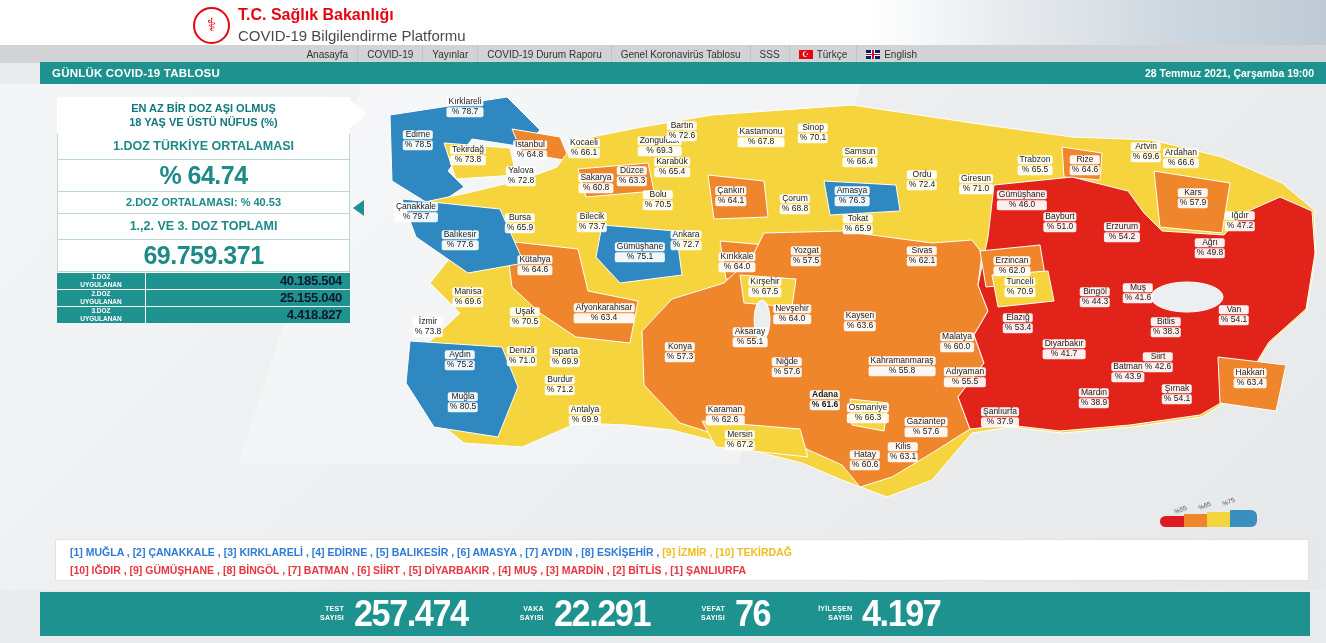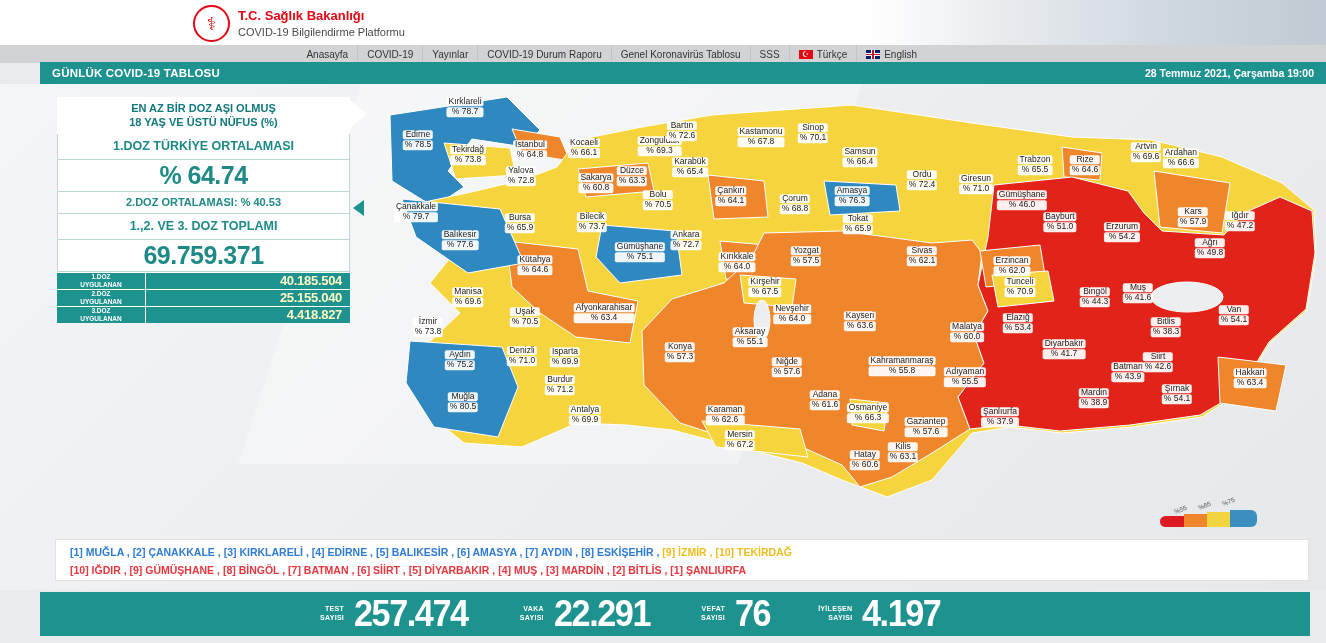--- a/index.html
+++ b/index.html
@@ -5,22 +5,22 @@
   html,body{margin:0;padding:0;}
   body{width:1326px;height:643px;position:relative;overflow:hidden;
        font-family:"Liberation Sans",sans-serif;background:#e9ebed;}
   
   .hdr{position:absolute;left:0;top:0;width:1326px;height:45px;background:#fff;}
   .hdr-photo{position:absolute;right:0;top:0;width:460px;height:45px;
      background:linear-gradient(90deg,#ffffff 0%,#e8ebee 30%,#ccd6de 70%,#bfcad4 100%);}
   .logo-wrap{position:absolute;left:193px;top:5px;display:flex;align-items:center;gap:8px;}
   .emblem{width:33px;height:33px;border-radius:50%;border:2px solid #e30613;display:flex;
      align-items:center;justify-content:center;color:#e30613;font-size:18px;background:#fff;}
-  .logo-t1{color:#e30613;font-weight:bold;font-size:13px;line-height:1.3;}
-  .logo-t2{color:#4a4a4a;font-size:11px;line-height:1.3;}
+  .logo-t1{color:#e30613;font-weight:bold;font-size:16px;line-height:1.3;}
+  .logo-t2{color:#4a4a4a;font-size:15px;line-height:1.3;}
   
   .nav{position:absolute;left:0;top:45px;width:1326px;height:18px;background:#d2d3d5;
        display:flex;align-items:center;justify-content:flex-end;padding-right:400px;box-sizing:border-box;}
   .nav-item{display:flex;align-items:center;gap:4px;padding:0 9px;font-size:10px;color:#333;
        height:18px;border-left:1px solid #c3c4c6;cursor:pointer;}
   .nav-item:first-child{border-left:none;}
   .flag{width:14px;height:9px;display:inline-block;}
   .flag.tr{background:#e30613;color:#fff;font-size:8px;line-height:9px;text-align:center;}
   .flag.en{background:
      linear-gradient(0deg,transparent 40%,#c8102e 40%,#c8102e 60%,transparent 60%),
@@ -46,21 +46,21 @@
        border-top:14px solid transparent;border-bottom:14px solid transparent;}
   .vbox{background:#fff;border:1px solid #bcd8d6;margin-top:-1px;text-align:center;
        color:#1d8a87;display:flex;align-items:center;justify-content:center;}
   .vbox.lbl{height:25px;font-size:12.5px;font-weight:bold;}
   .vbox.big{height:31px;font-size:25px;font-weight:bold;letter-spacing:-.5px;}
   .vbox.sub{height:21px;font-size:11px;font-weight:bold;}
   .ap-row{display:flex;background:#1d928f;border-top:1px solid #fff;height:16px;}
   .ap-label{width:88px;border-right:1px solid #fff;color:#fff;font-size:6.5px;font-weight:bold;
        text-align:center;display:flex;align-items:center;justify-content:center;
        white-space:pre-line;line-height:1.15;}
-  .ap-value{flex:1;color:#fef9c3;font-size:13px;font-weight:bold;text-align:right;
+  .ap-value{flex:1;color:#0f172a;font-size:13px;font-weight:bold;text-align:right;
        padding-right:8px;display:flex;align-items:center;justify-content:flex-end;
        letter-spacing:-.3px;}
   .teal-arrow{position:absolute;left:353px;top:116px;width:0;height:0;
        border-right:11px solid #1d928f;border-top:8px solid transparent;
        border-bottom:8px solid transparent;}
   
   .map{position:absolute;left:372px;top:1px;width:950px;height:452px;}
   .map svg{position:absolute;left:0;top:0;}
   .m-y{fill:#f6d43e;stroke:#fff;stroke-width:1;}
   .m-o{fill:#f0862c;stroke:#fff;stroke-width:1;}
@@ -251,21 +251,21 @@
           <span class="pval">% 63.3</span>
         </div>
         <div class="prov" style="left: 266px; top: 61px; padding-left: 43px;">
           <span class="pname">Zonguldak</span>
           <span class="pval">% 69.3</span>
         </div>
         <div class="prov" style="left: 310px; top: 46px;">
           <span class="pname">Bartın</span>
           <span class="pval">% 72.6</span>
         </div>
-        <div class="prov" style="left: 318px; top: 82px;">
+        <div class="prov" style="left: 300px; top: 82px;">
           <span class="pname">Karabük</span>
           <span class="pval">% 65.4</span>
         </div>
         <div class="prov" style="left: 286px; top: 115px;">
           <span class="pname">Bolu</span>
           <span class="pval">% 70.5</span>
         </div>
         <div class="prov" style="left: 389px; top: 52px;">
           <span class="pname">Kastamonu</span>
           <span class="pval">% 67.8</span>
@@ -311,21 +311,21 @@
           <span class="pval">% 64.6</span>
         </div>
         <div class="prov" style="left: 760px; top: 67px; padding-left: 28px;">
           <span class="pname">Artvin</span>
           <span class="pval">% 69.6</span>
         </div>
         <div class="prov" style="left: 809px; top: 73px;">
           <span class="pname">Ardahan</span>
           <span class="pval">% 66.6</span>
         </div>
-        <div class="prov" style="left: 821px; top: 113px; margin-top: 19px;">
+        <div class="prov" style="left: 821px; top: 113px;">
           <span class="pname">Kars</span>
           <span class="pval">% 57.9</span>
         </div>
         <div class="prov" style="left: 868px; top: 136px;">
           <span class="pname">Iğdır</span>
           <span class="pval">% 47.2</span>
         </div>
         <div class="prov" style="left: 838px; top: 163px;">
           <span class="pname">Ağrı</span>
           <span class="pval">% 49.8</span>
@@ -451,21 +451,21 @@
           <span class="pval">% 64.0</span>
         </div>
         <div class="prov" style="left: 415px; top: 282px;">
           <span class="pname">Niğde</span>
           <span class="pval">% 57.6</span>
         </div>
         <div class="prov" style="left: 488px; top: 236px;">
           <span class="pname">Kayseri</span>
           <span class="pval">% 63.6</span>
         </div>
-        <div class="prov" style="left: 453px; top: 315px;">
+        <div class="prov" style="left: 453px; top: 315px; font-weight: bold;">
           <span class="pname">Adana</span>
           <span class="pval">% 61.6</span>
         </div>
         <div class="prov" style="left: 496px; top: 328px;">
           <span class="pname">Osmaniye</span>
           <span class="pval">% 66.3</span>
         </div>
         <div class="prov" style="left: 493px; top: 375px;">
           <span class="pname">Hatay</span>
           <span class="pval">% 60.6</span>
@@ -475,21 +475,21 @@
           <span class="pval">% 63.1</span>
         </div>
         <div class="prov" style="left: 554px; top: 342px;">
           <span class="pname">Gaziantep</span>
           <span class="pval">% 57.6</span>
         </div>
         <div class="prov" style="left: 530px; top: 281px;">
           <span class="pname">Kahramanmaraş</span>
           <span class="pval">% 55.8</span>
         </div>
-        <div class="prov" style="left: 585px; top: 247px; margin-left: 10px;">
+        <div class="prov" style="left: 585px; top: 257px;">
           <span class="pname">Malatya</span>
           <span class="pval">% 60.0</span>
         </div>
         <div class="prov" style="left: 593px; top: 292px;">
           <span class="pname">Adıyaman</span>
           <span class="pval">% 55.5</span>
         </div>
         <div class="prov" style="left: 628px; top: 332px;">
           <span class="pname">Şanlıurfa</span>
           <span class="pval">% 37.9</span>

